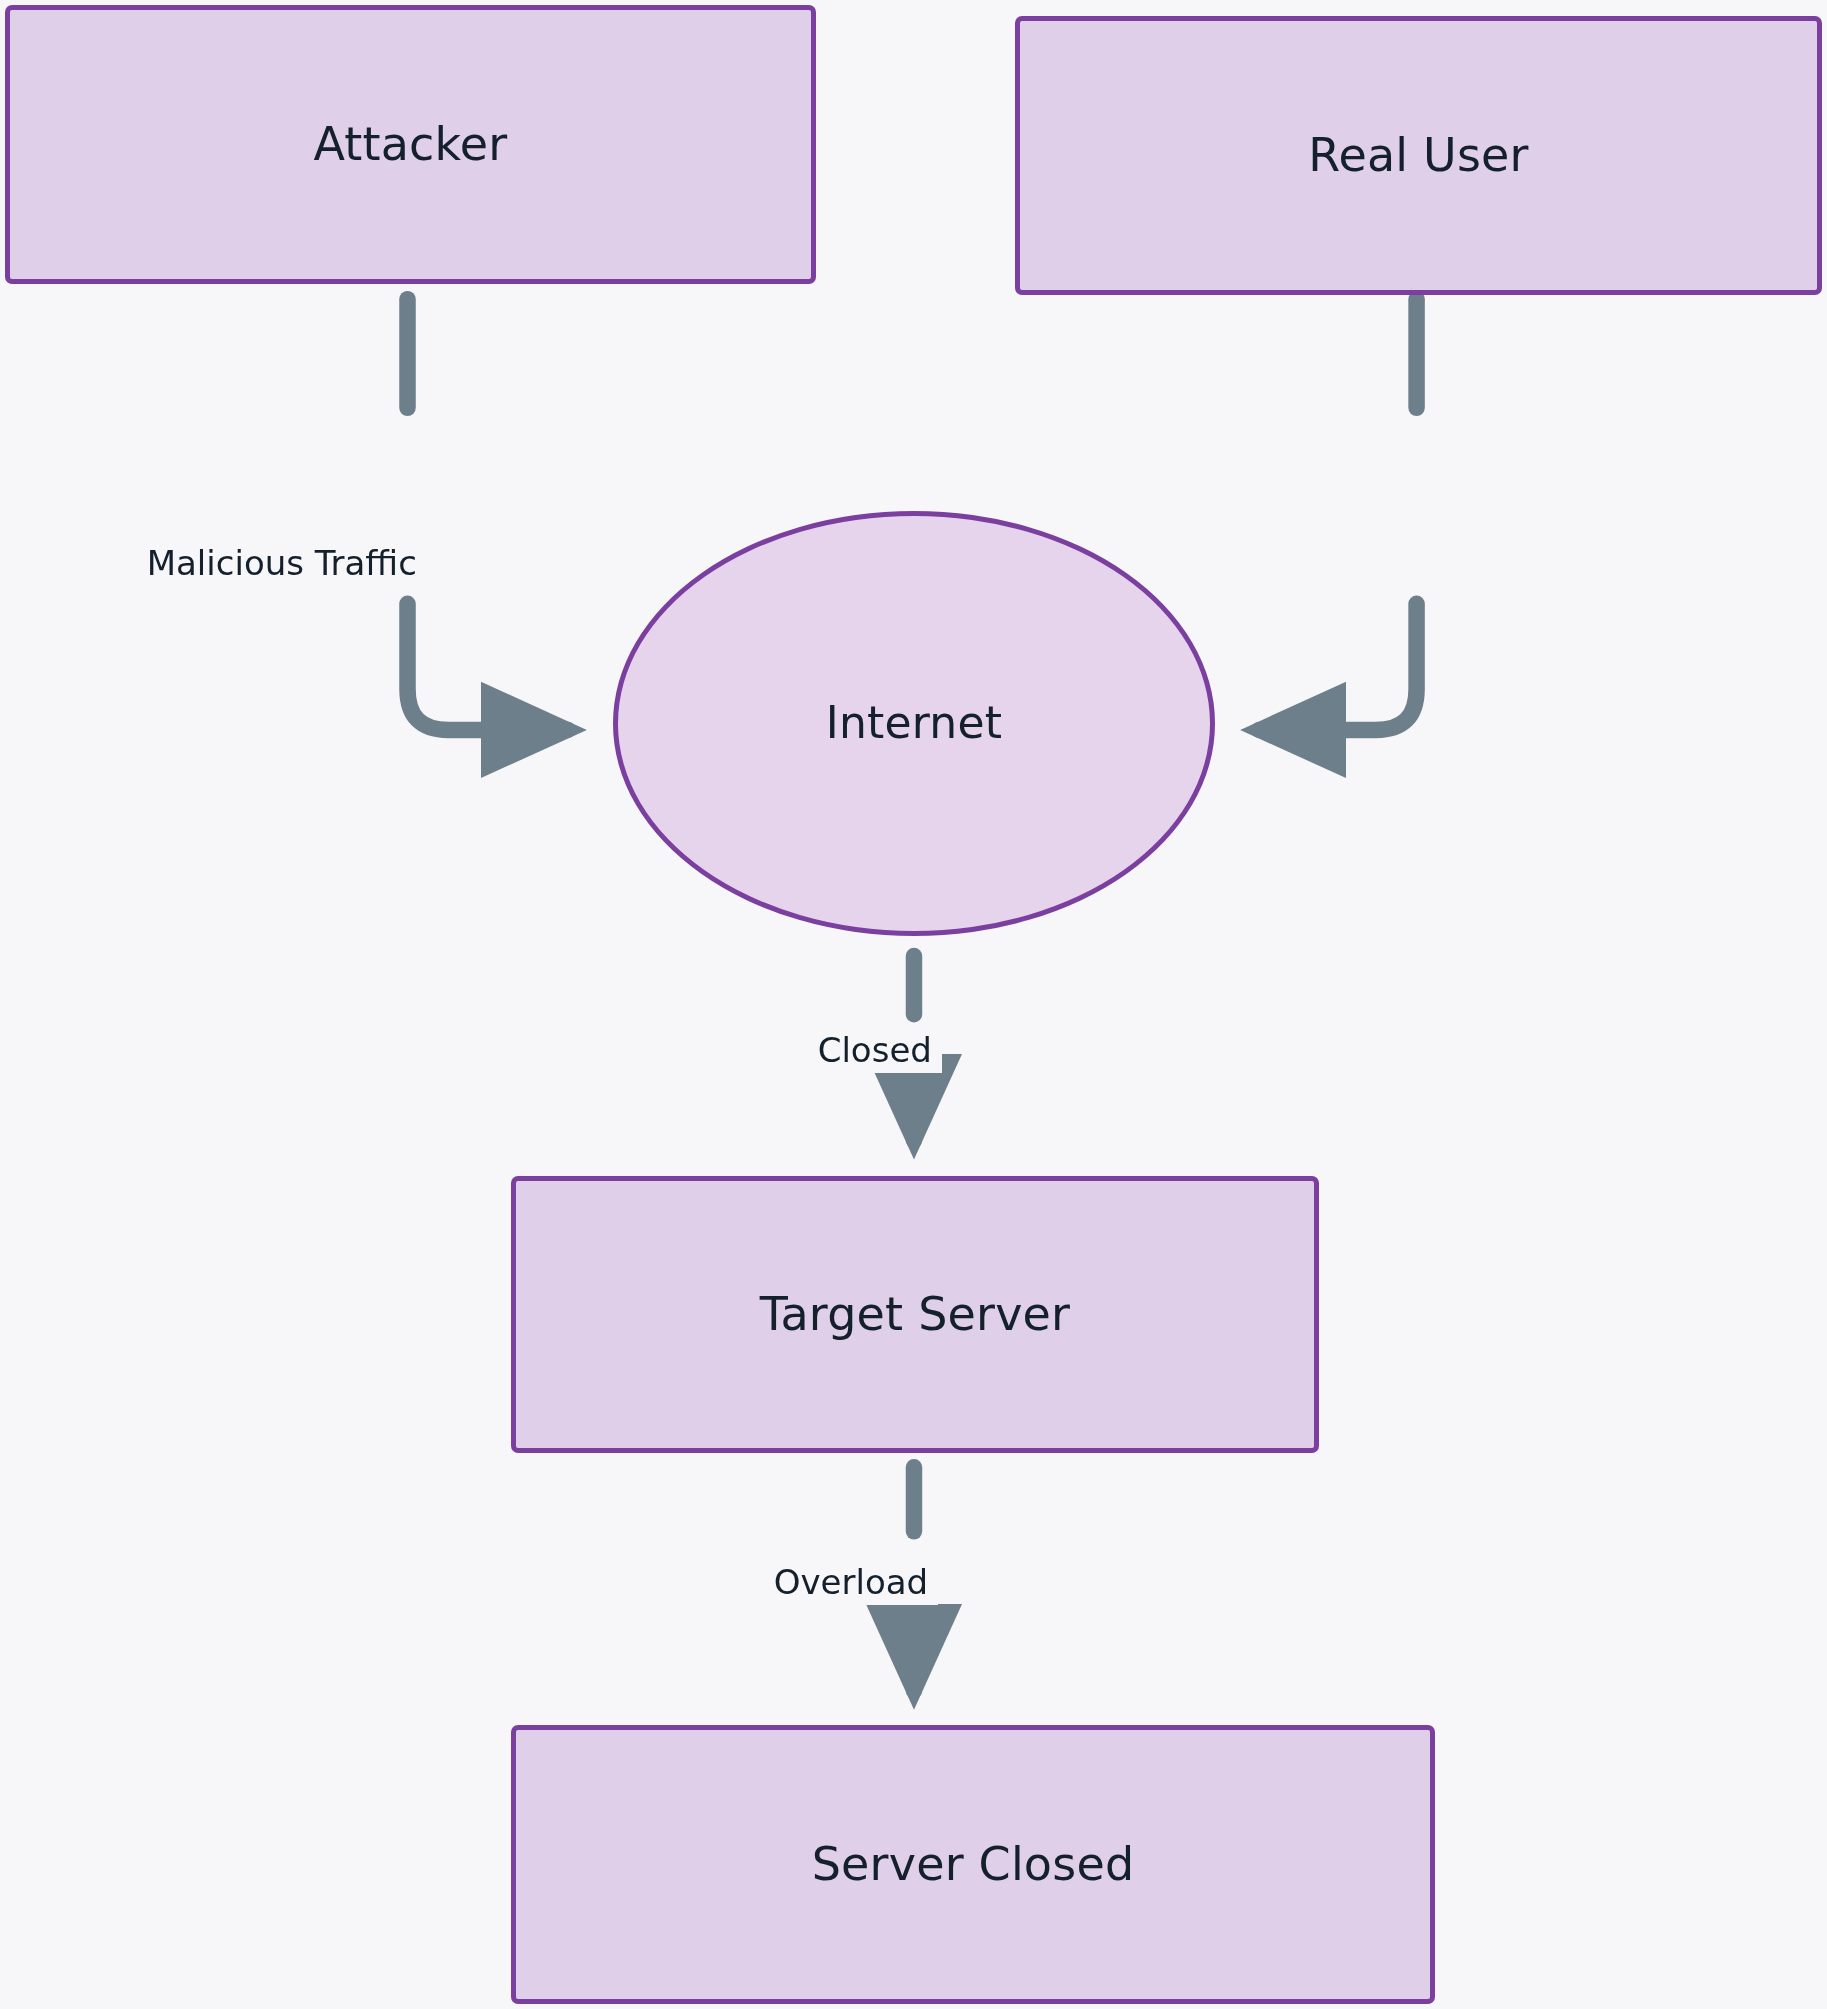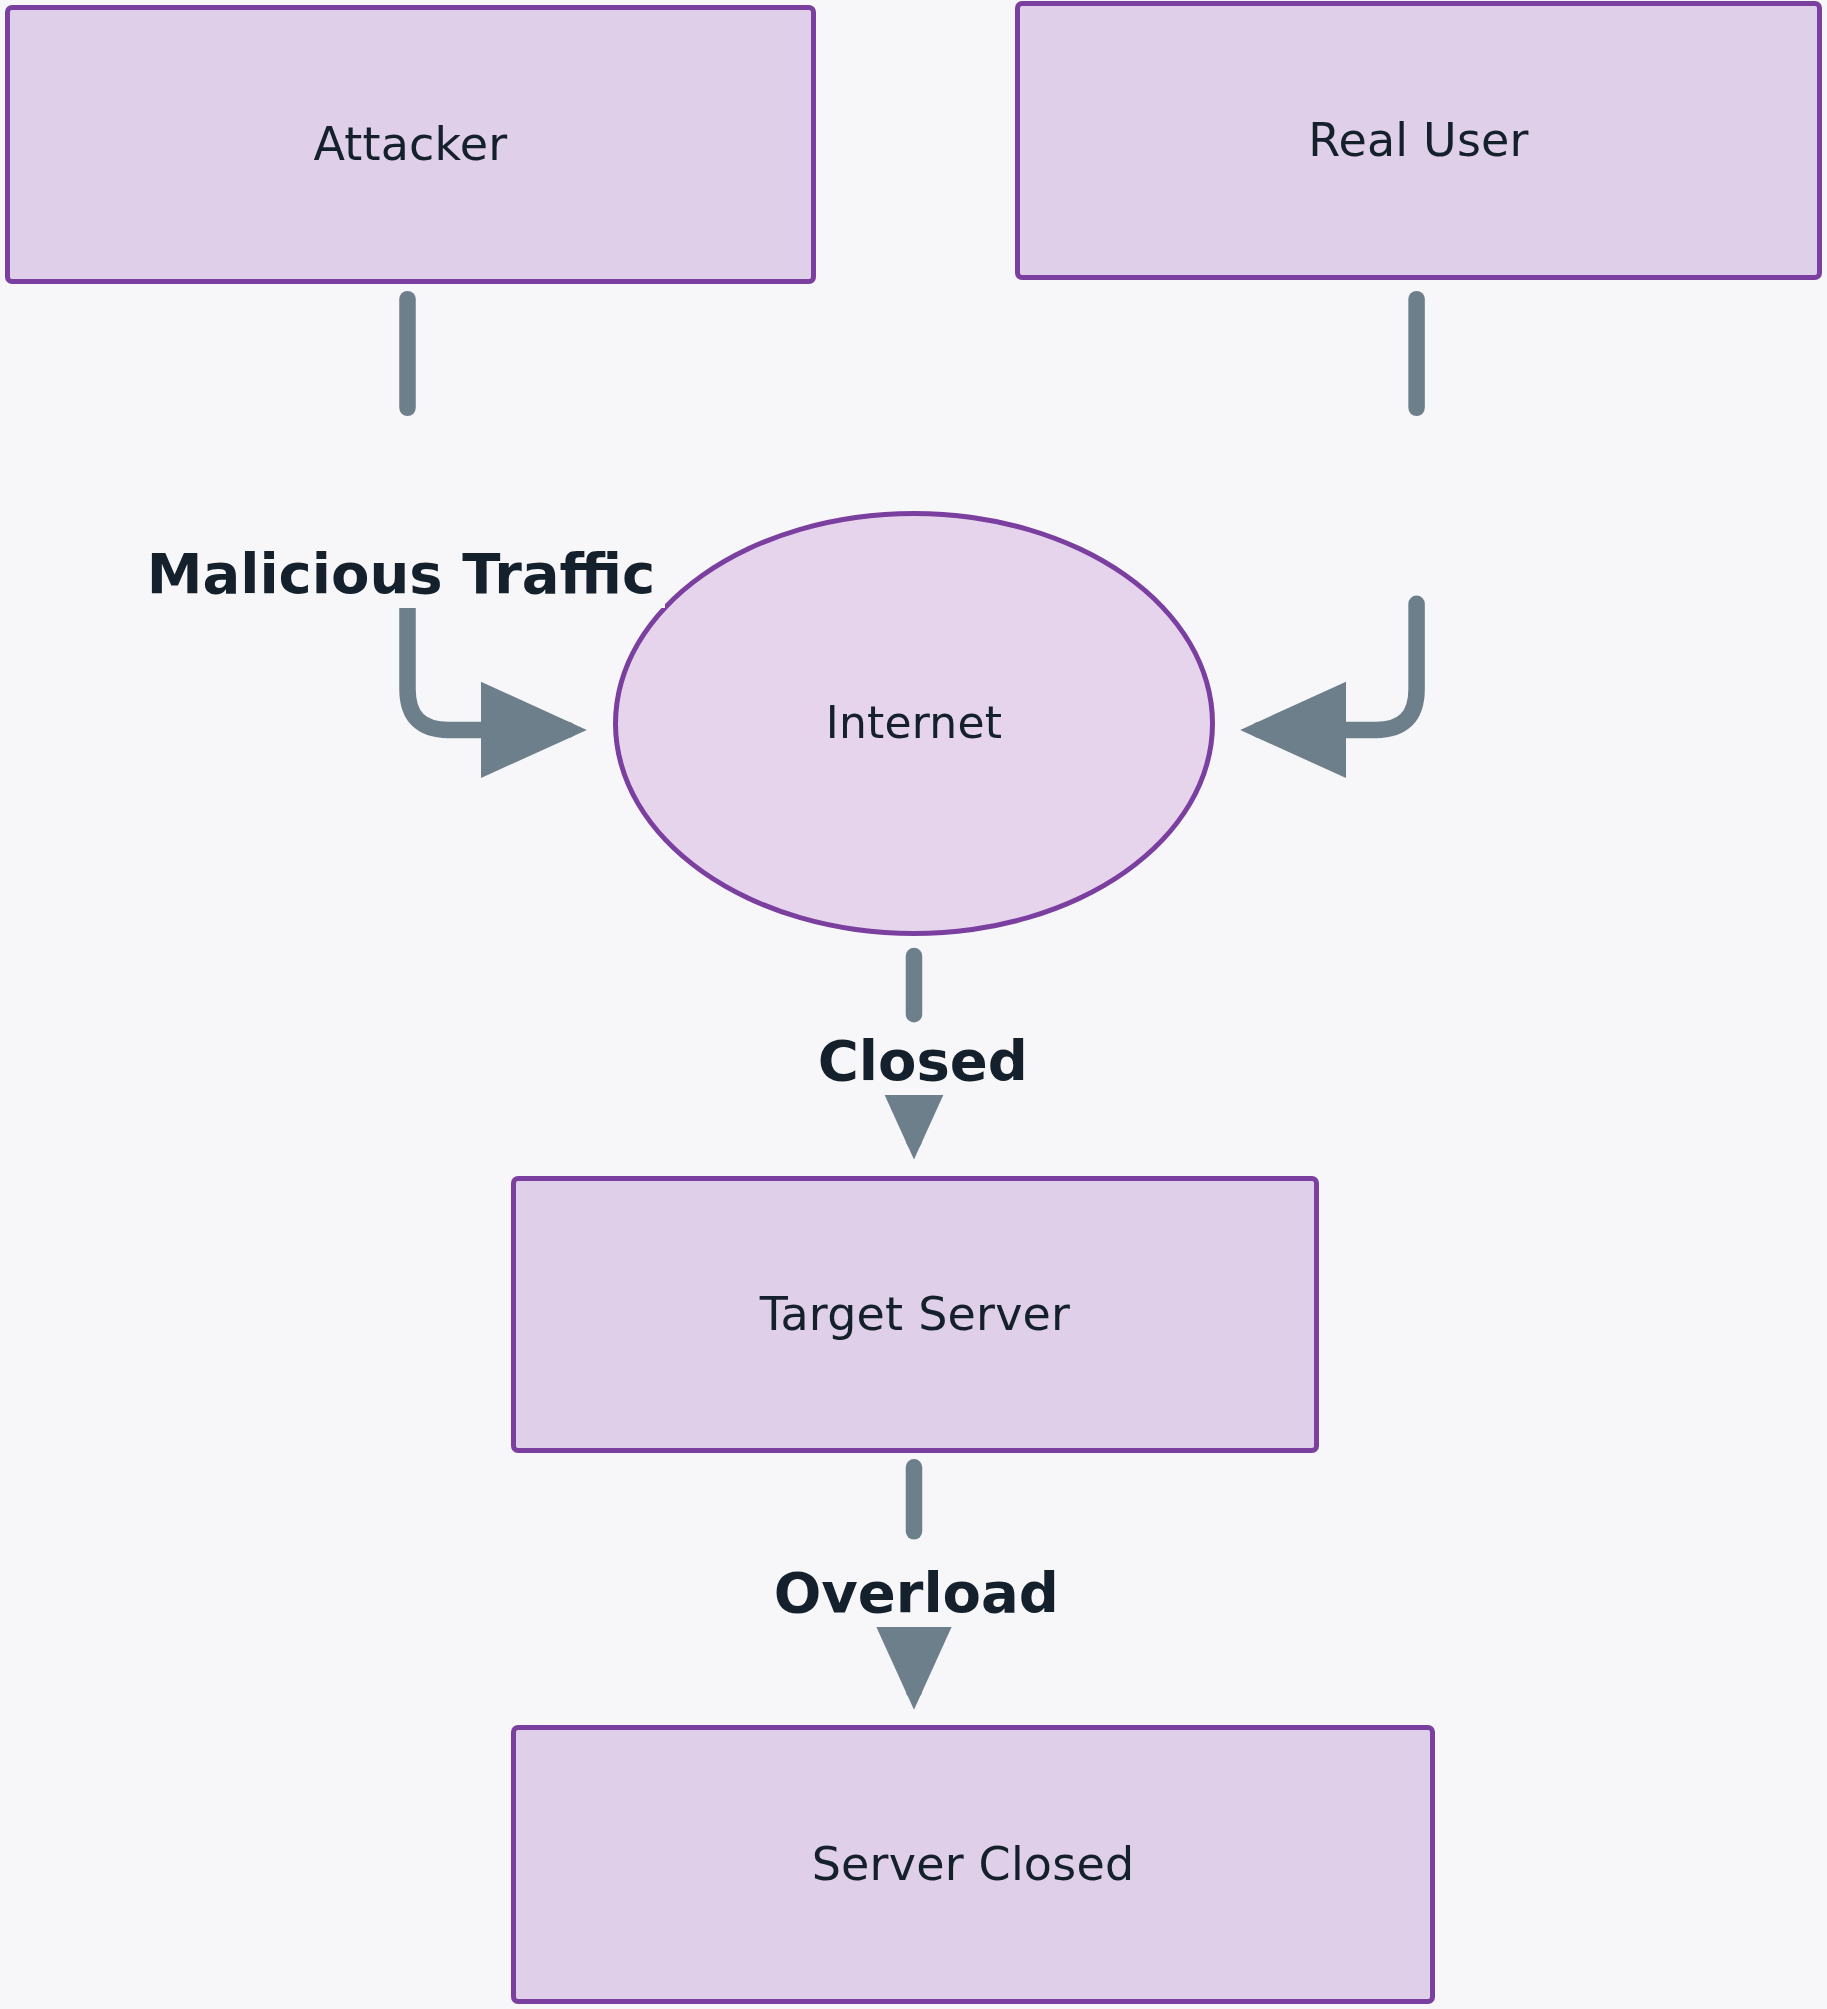--- a/index.html
+++ b/index.html
@@ -54,32 +54,32 @@
     line-height: 1.15;
     white-space: nowrap;
     user-select: none;
   }
   .node-label.small {
     font-size: 44px;
   }
   .edge-label {
     position: absolute;
     color: #14202c;
-    font-size: 56px;
-    font-weight: 700;
+    font-size: 34px;
+    font-weight: 400;
     line-height: 1;
     white-space: nowrap;
     background: #f7f7f9;
     padding: 5.8px 9.7px;
     user-select: none;
   }
 
   
   #node-attacker      { left: 4.9px;    top: 4.9px;    width: 811px; height: 279px; }
-  #node-real-user     { left: 1015px; top: 1px;    width: 807px; height: 279px; }
+  #node-real-user     { left: 1015px; top: 16px;    width: 807px; height: 279px; }
   #node-internet      { left: 613px;  top: 511px;  width: 602px; height: 425px; }
   #node-target-server { left: 511px;  top: 1176px; width: 808px; height: 277px; }
   #node-server-closed { left: 511px;  top: 1725px; width: 924px; height: 279px; }
 
   
   #edge-label-malicious { left: 137px;  top: 540px;  }
   #edge-label-normal    { left: 1182px; top: 540px;  }
   #edge-label-traffic   { left: 808px;  top: 1027px; }
   #edge-label-overload  { left: 764px;  top: 1559px; }
 </style>

